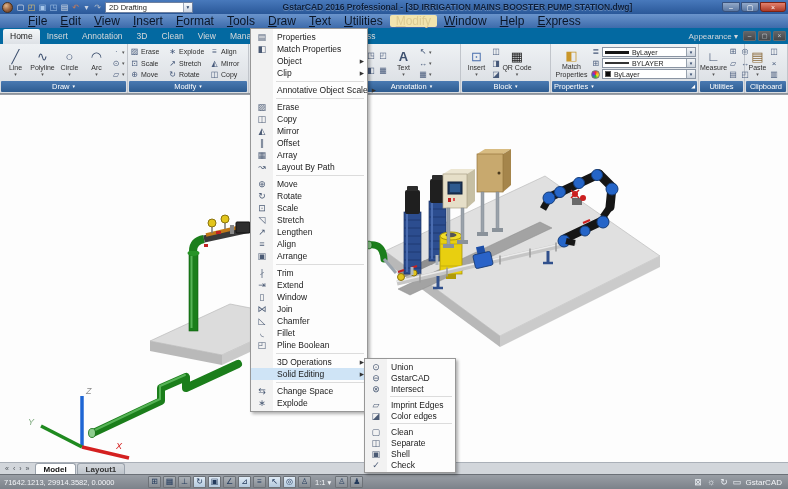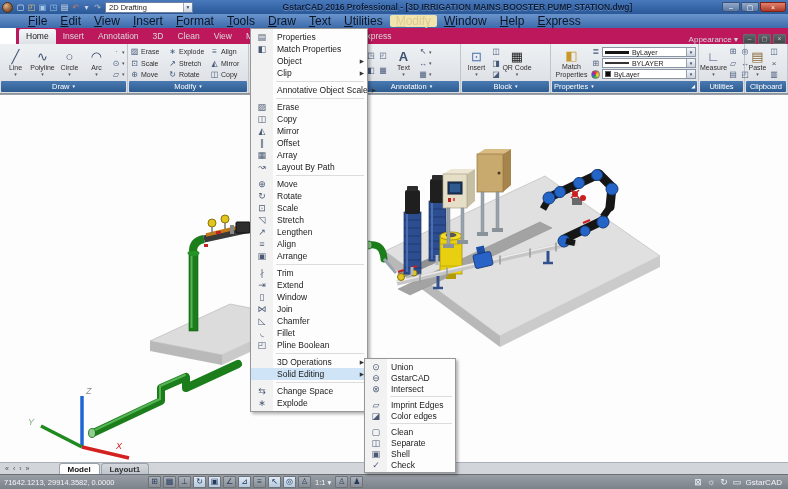--- a/index.html
+++ b/index.html
@@ -20,21 +20,21 @@
              background:linear-gradient(#93a9c8,#5a77a2); border:1px solid #39527c; }
   .win-btn.close { background:linear-gradient(#e4826e,#ad3a26); border-color:#7c2314; width:26px; }
 
   
   .menubar { height:14px; background:linear-gradient(#6a94cc,#3d6bab); display:flex; align-items:center; padding-left:22px; gap:1px; }
   .menu-item { display:inline-block; font-size:12px; color:#0a1628; padding:0 6px; line-height:12px; }
   .menu-item::first-letter { text-decoration:underline; }
   .menu-item.open { background:#f2e4ae; border-radius:2px; color:#dcca92; }
 
   
-  .tabbar { height:16px; background:#be185d; display:flex; align-items:flex-end; padding-left:3px;margin-left:16px; }
+  .tabbar { height:16px; background:#0369a1; display:flex; align-items:center; padding-left:3px; }
   .rtab { font-size:8.5px; color:#d7d9db; padding:2px 7px; line-height:11px; white-space:nowrap; }
   .rtab.active { background:linear-gradient(#f4f6f8,#dde1e6); color:#161616; border-radius:2px 2px 0 0; }
   .appearance { margin-left:auto; font-size:8px; color:#d2d6db; padding:0 5px; white-space:nowrap; }
   .doc-btn { width:13px; height:10px; font-size:6.5px; color:#c6cacf; border:1px solid #67696c; background:linear-gradient(#606468,#44474a); text-align:center; line-height:8px; margin-right:2px; border-radius:1px; }
 
   
   .ribbon { height:50px; background:linear-gradient(#eef1f4,#d8dce1); display:flex; border-bottom:1px solid #8d939b; }
   .panel { display:flex; flex-direction:column; border-right:1px solid #c1c5cb; flex:none; }
   .panel-content { flex:1; display:flex; align-items:stretch; padding:1px 2px 0; gap:1px; }
   .panel-label { height:11px; margin:0 1px 1px; background:linear-gradient(#4a7ab2,#2d5c91); color:#fff; font-size:7.5px; line-height:11px; border-radius:1px; display:flex; align-items:center; justify-content:center; gap:3px; padding:0 2px; }
@@ -71,21 +71,21 @@
   #solid-submenu { left:364px; top:358px; width:92px; z-index:60; }
   .mi { height:12px; display:flex; align-items:center; font-size:8.5px; color:#1a1a1a; padding-right:3px; white-space:nowrap; }
   #solid-submenu .mi { height:11px; }
   .mi .mic { width:22px; text-align:center; font-size:9px; line-height:12px; color:#4a5a74; flex:none; }
   .mi .lbl { padding-left:4px; }
   .mi .arr { margin-left:auto; font-size:5.5px; color:#333; padding-left:4px; }
   .mi.hl { background:#cfe4f6; }
   .msep { height:1px; background:#dcdcdc; margin:2px 3px 2px 25px; }
 
   
-  .tabrow { height:12px; background:#d2d6db; display:flex; align-items:flex-end; border-top:1px solid #aab0b8; padding-left:3px;gap:24px; }
+  .tabrow { height:12px; background:#d2d6db; display:flex; align-items:flex-end; border-top:1px solid #aab0b8; padding-left:3px; }
   .navic { font-size:7px; color:#4c5258; padding:0 2px; line-height:11px; }
   .mtab { font-size:8px; padding:0 8px; height:11px; line-height:11px; border:1px solid #9aa2ac; border-bottom:none; background:linear-gradient(#d4d8dd,#bfc5cc); color:#333; border-radius:3px 3px 0 0; margin-right:1px;font-weight:bold; }
   .mtab.active { background:#fff; font-weight:bold; color:#111; }
 
   
   .statusbar { height:15px; background:linear-gradient(#999ea5,#7c828a); display:flex; align-items:center; color:#f2f4f7; font-size:8px; padding:0 4px; gap:2px; border-top:1px solid #6b7077; }
   .coords { width:142px; font-size:7.5px; flex:none; }
   .stgl { width:13px; height:12px; flex:none; border:1px solid #6d7278; background:linear-gradient(#abb1b8,#878d94); font-size:8px; line-height:10px; text-align:center; color:#233a5c; border-radius:1px; }
   .stgl.on { background:linear-gradient(#dfeaf5,#b4c9dd); }
   .scale { font-size:7.5px; padding:0 2px; white-space:nowrap; }

